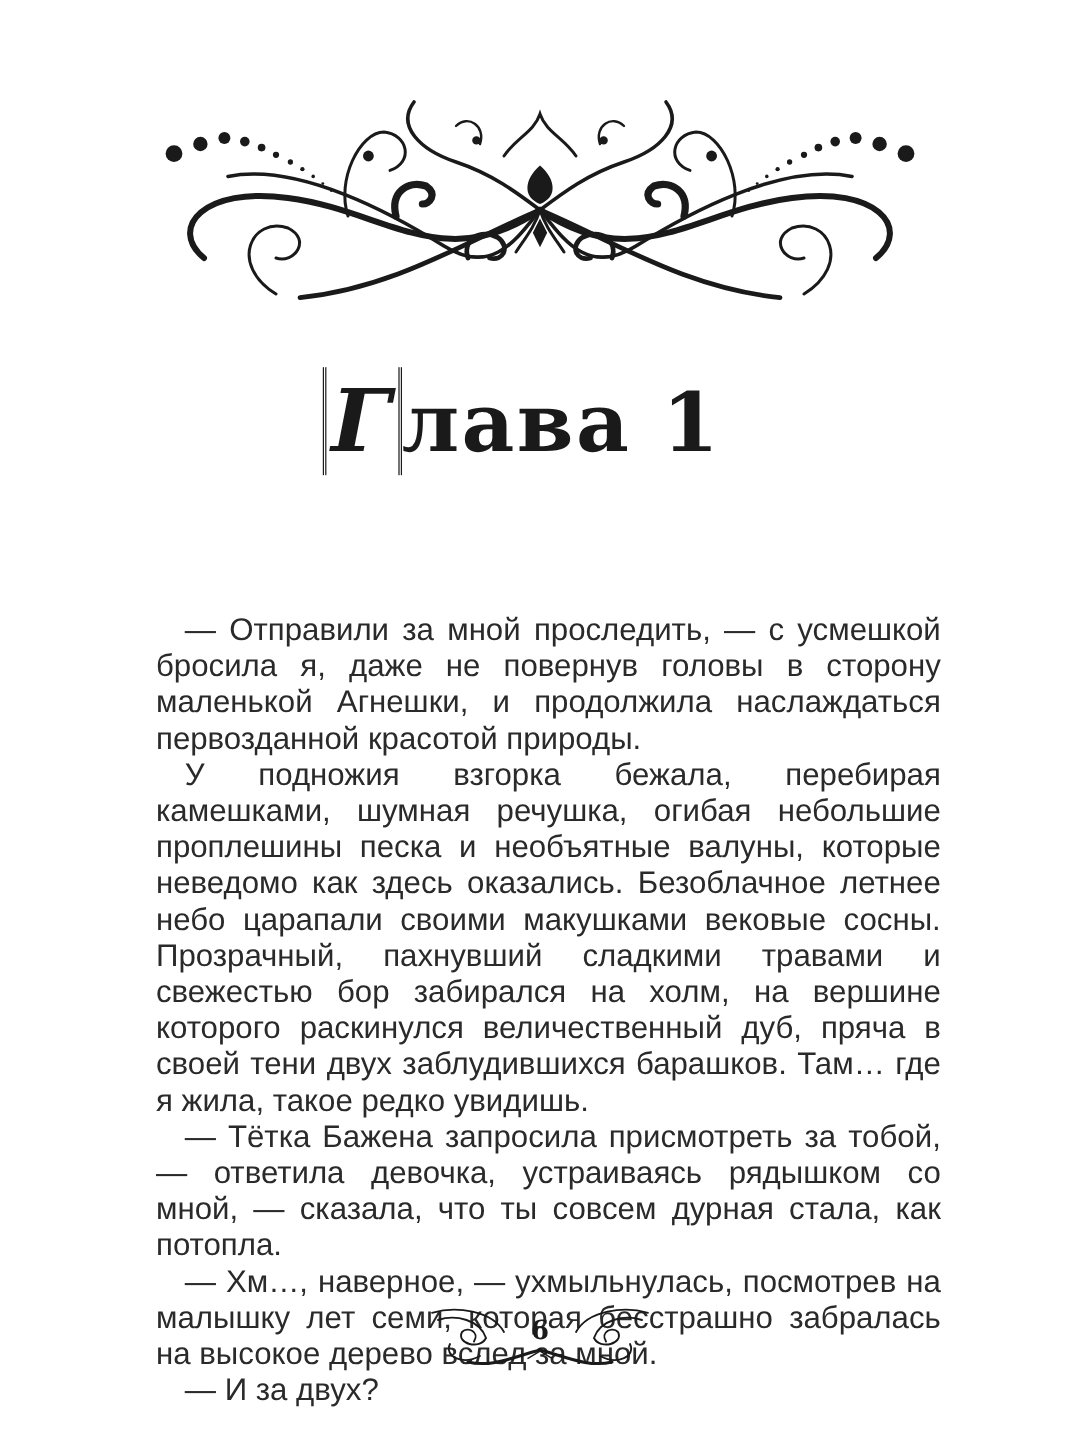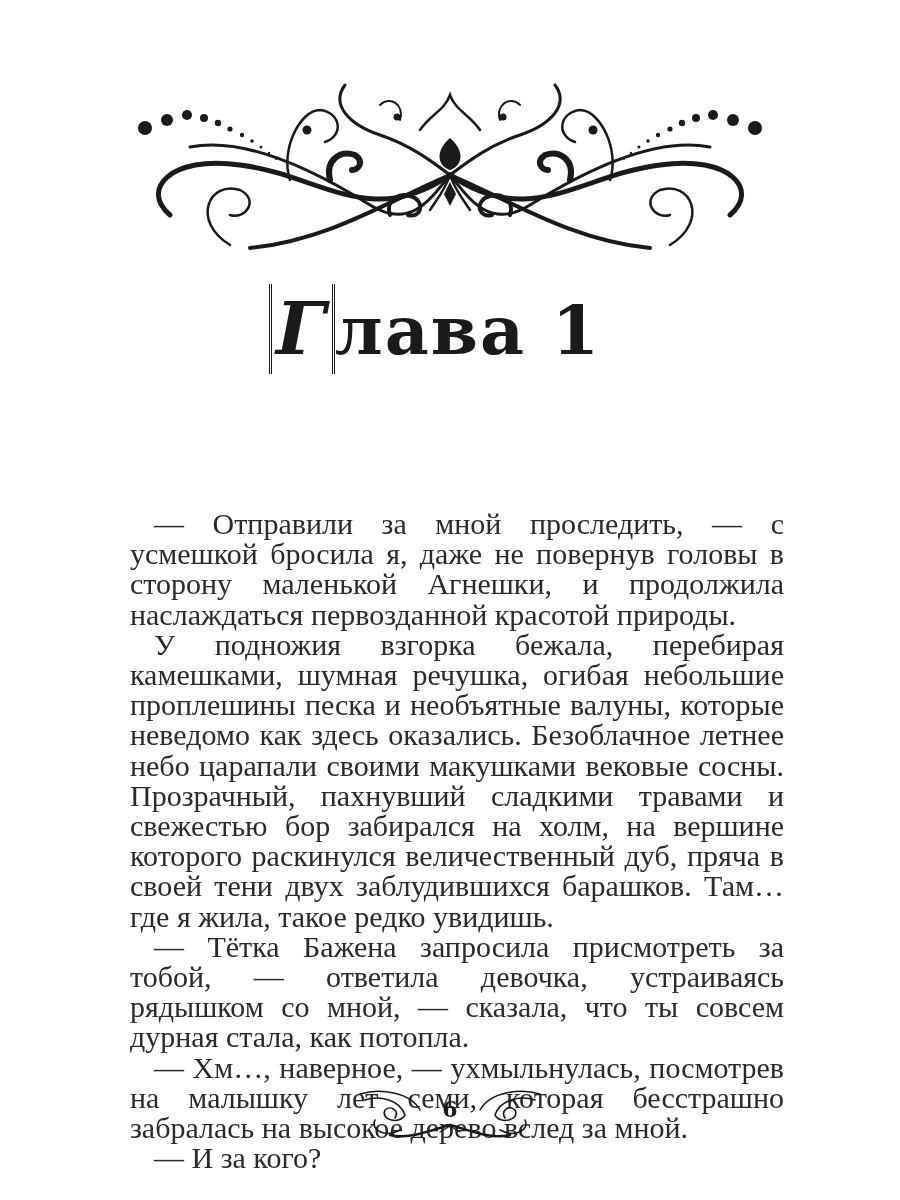--- a/index.html
+++ b/index.html
@@ -3,33 +3,33 @@
 <meta charset="utf-8">
 <style>
   html, body { margin: 0; padding: 0; background: #ffffff; }
   body { width: 900px; height: 1200px; position: relative; overflow: hidden; }
   .page { position: absolute; left: 0; top: 0; width: 900px; height: 1200px; background: #ffffff; }
 
   .ornament-top { position: absolute; left: 130px; top: 70px; width: 640px; height: 190px; }
   .ornament-top svg { width: 100%; height: 100%; }
 
   .chapter-title {
-    position: absolute; left: 0; top: 284px; width: 870px; text-align: center;
+    position: absolute; left: 0; top: 306px; width: 870px; text-align: center;
     font-family: "DejaVu Serif", serif; font-weight: bold; font-size: 68px; color: #1a1a1a;
     letter-spacing: 2px; line-height: 90px;
   }
   .chapter-title .initial {
     display: inline-block; font-size: 72px; padding: 0 4px;
     border-left: 3px double #1a1a1a; border-right: 3px double #1a1a1a;
     font-style: italic;
   }
 
   .body-text {
     position: absolute; left: 130px; top: 509px; width: 654px;
-    font-family: Liberation Serif, serif; font-size: 30px; line-height: 30.2px;
+    font-family: Liberation Sans, sans-serif; font-size: 26px; line-height: 30.2px;
     color: #2a2a2a; text-align: justify;
   }
   .body-text p { margin: 0; text-indent: 24px; }
 
   .footer { position: absolute; left: 340px; top: 1080px; width: 220px; height: 70px; }
   .footer svg { position: absolute; left: 0; top: 0; width: 220px; height: 70px; }
   .page-number {
     position: absolute; left: 0; top: 16px; width: 220px; text-align: center;
     font-family: "DejaVu Serif", serif; font-weight: bold; font-size: 22px; color: #1a1a1a;
   }
@@ -105,21 +105,21 @@
 
   <div class="chapter-title">
     <span class="initial">Г</span><span>лава 1</span>
   </div>
 
   <div class="body-text">
     <p>— Отправили за мной проследить, — с усмешкой бросила я, даже не повернув головы в сторону маленькой Агнешки, и продолжила наслаждаться первозданной красотой природы.</p>
     <p>У подножия взгорка бежала, перебирая камешками, шумная речушка, огибая небольшие проплешины песка и необъятные валуны, которые неведомо как здесь оказались. Безоблачное летнее небо царапали своими макушками вековые сосны. Прозрачный, пахнувший сладкими травами и свежестью бор забирался на холм, на вершине которого раскинулся величественный дуб, пряча в своей тени двух заблудившихся барашков. Там… где я жила, такое редко увидишь.</p>
     <p>— Тётка Бажена запросила присмотреть за тобой, — ответила девочка, устраиваясь рядышком со мной, — сказала, что ты совсем дурная стала, как потопла.</p>
     <p>— Хм…, наверное, — ухмыльнулась, посмотрев на малышку лет семи, которая бесстрашно забралась на высокое дерево вслед за мной.</p>
-    <p>— И за кого?</p>
+    <p>— И за двух?</p>
   </div>
 
   <div class="footer">
     <svg viewBox="0 0 220 70" xmlns="http://www.w3.org/2000/svg">
       <g fill="none" stroke="#1a1a1a" stroke-linecap="round">
         <path d="M20 14 C 40 8, 70 12, 80 30" stroke-width="1.5"></path>
         <path d="M25 20 C 40 15, 60 20, 65 35 C 60 45, 40 40, 45 30 C 50 25, 60 30, 55 38" stroke-width="1.6"></path>
         <path d="M35 40 C 30 50, 45 58, 60 50" stroke-width="1.6"></path>
         <path d="M50 55 C 70 60, 90 50, 110 45" stroke-width="2.5"></path>
         <path d="M200 14 C 180 8, 150 12, 140 30" stroke-width="1.5"></path>

